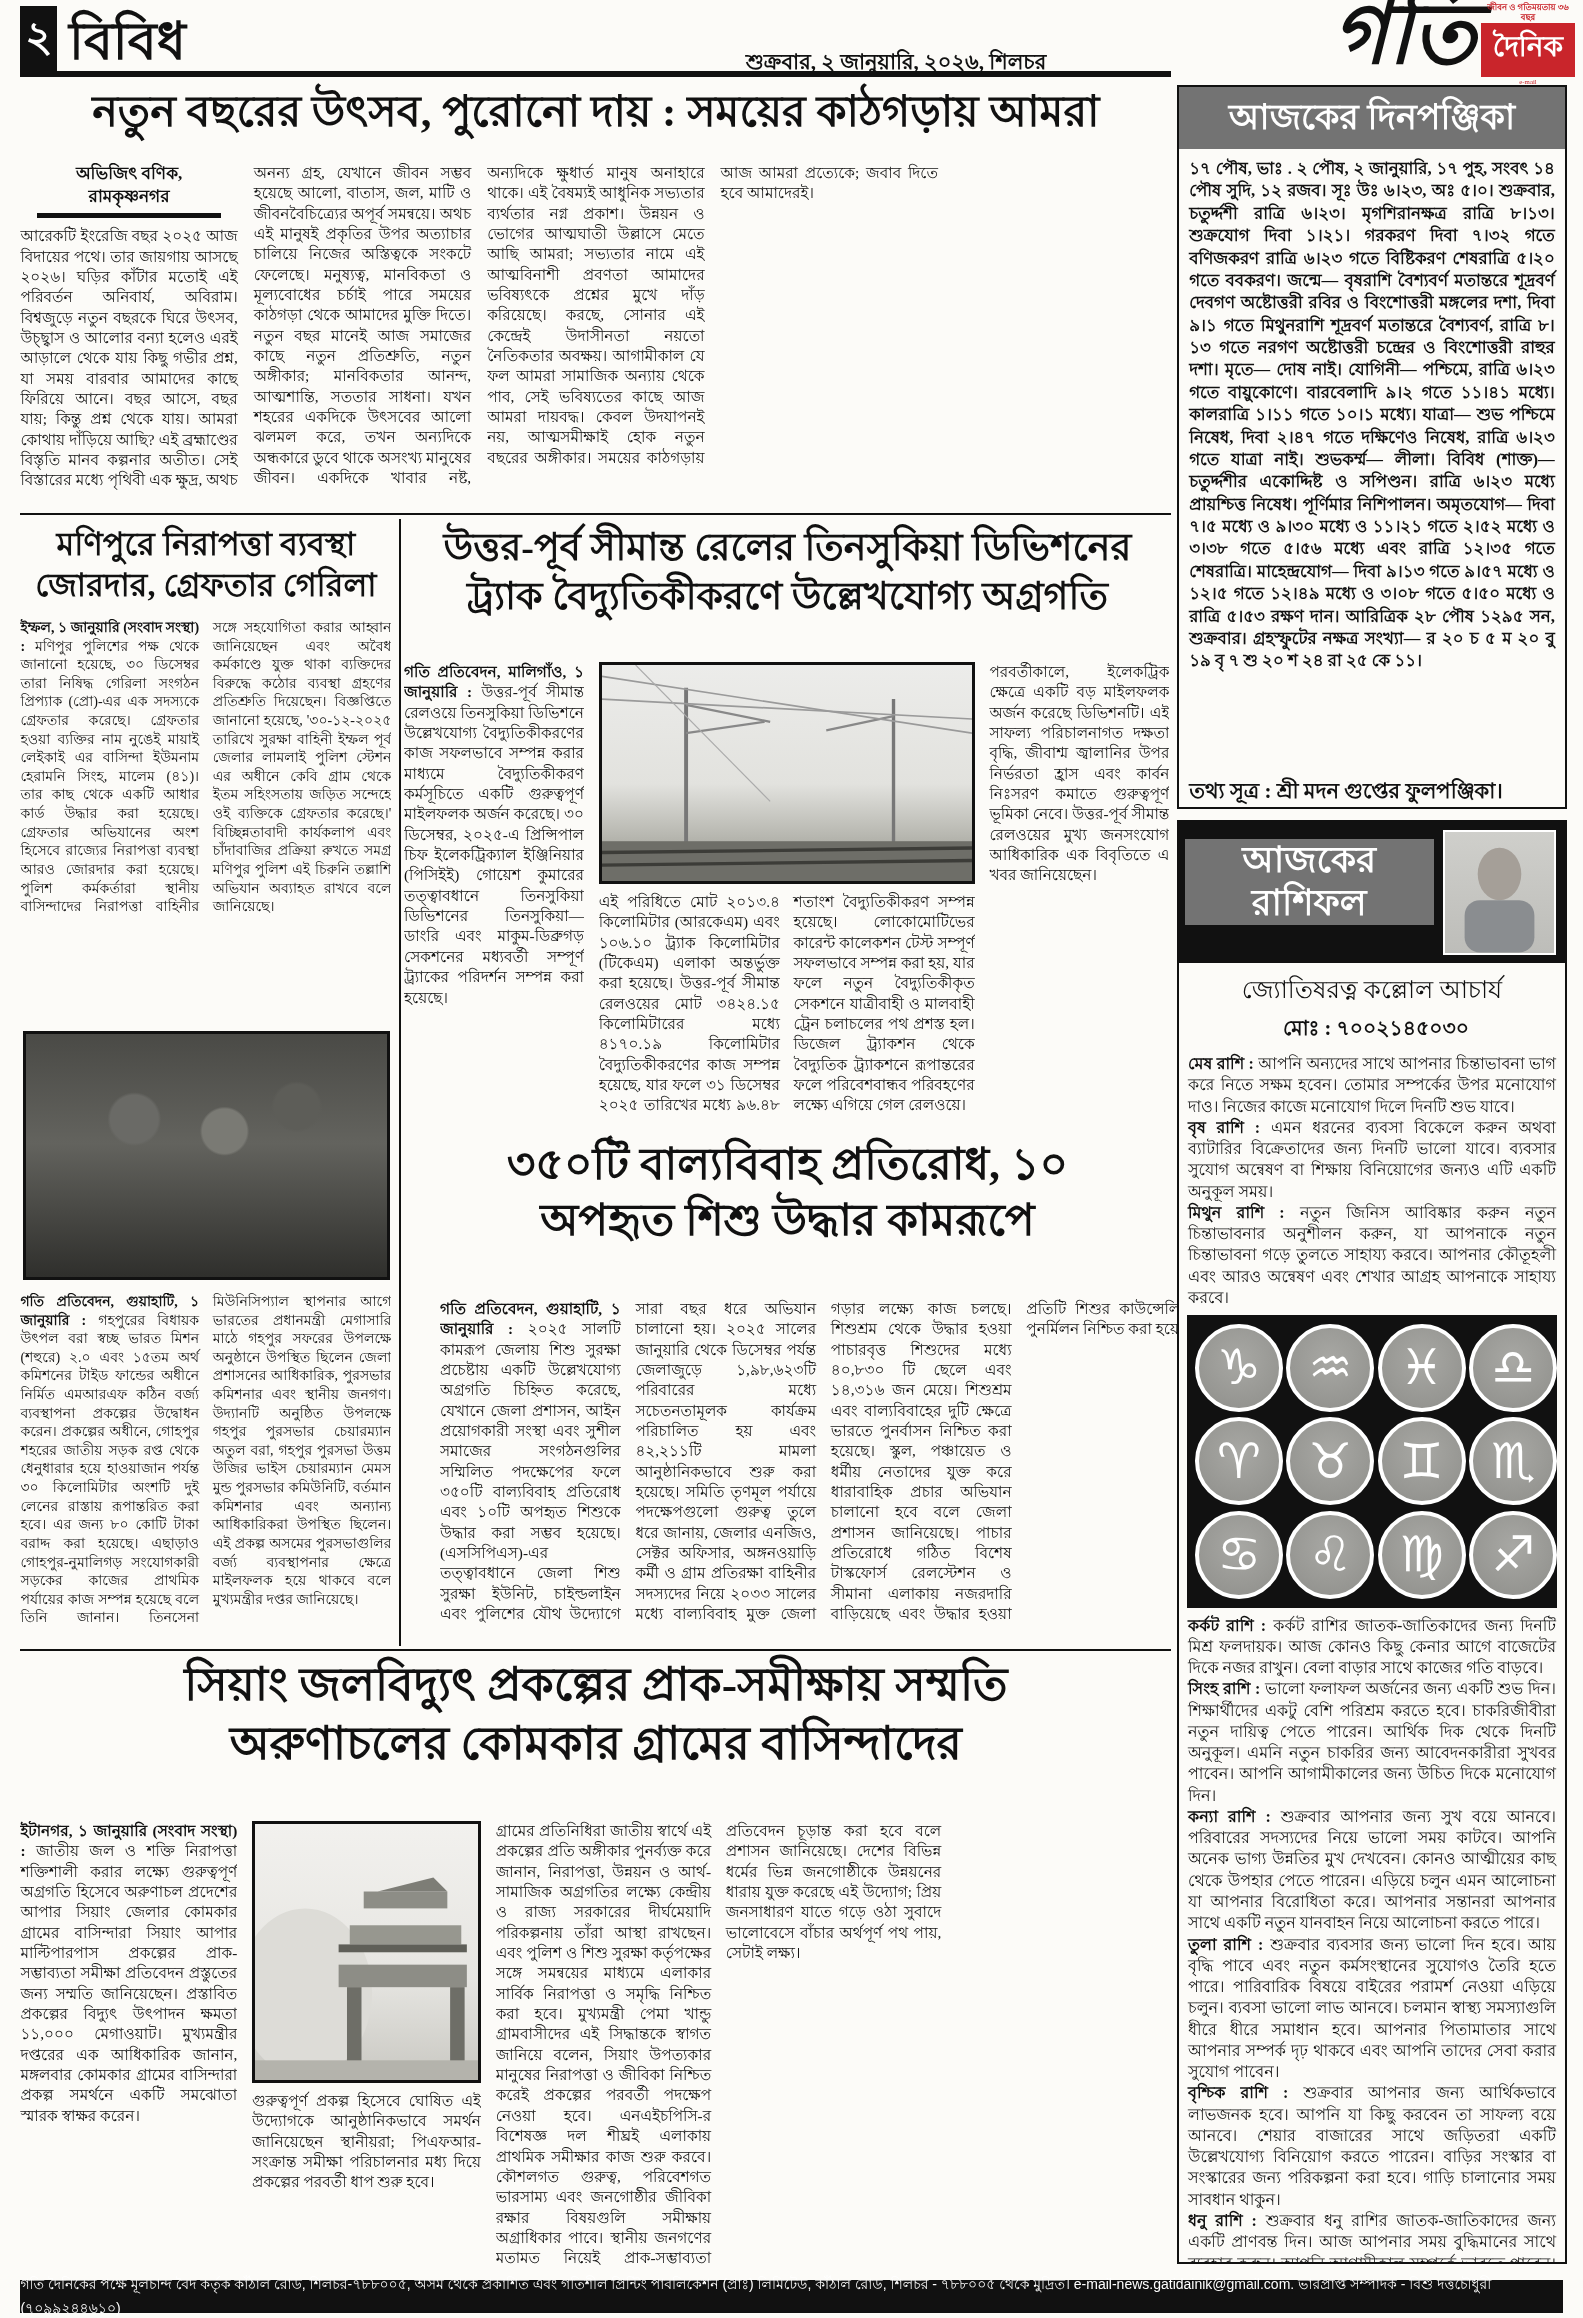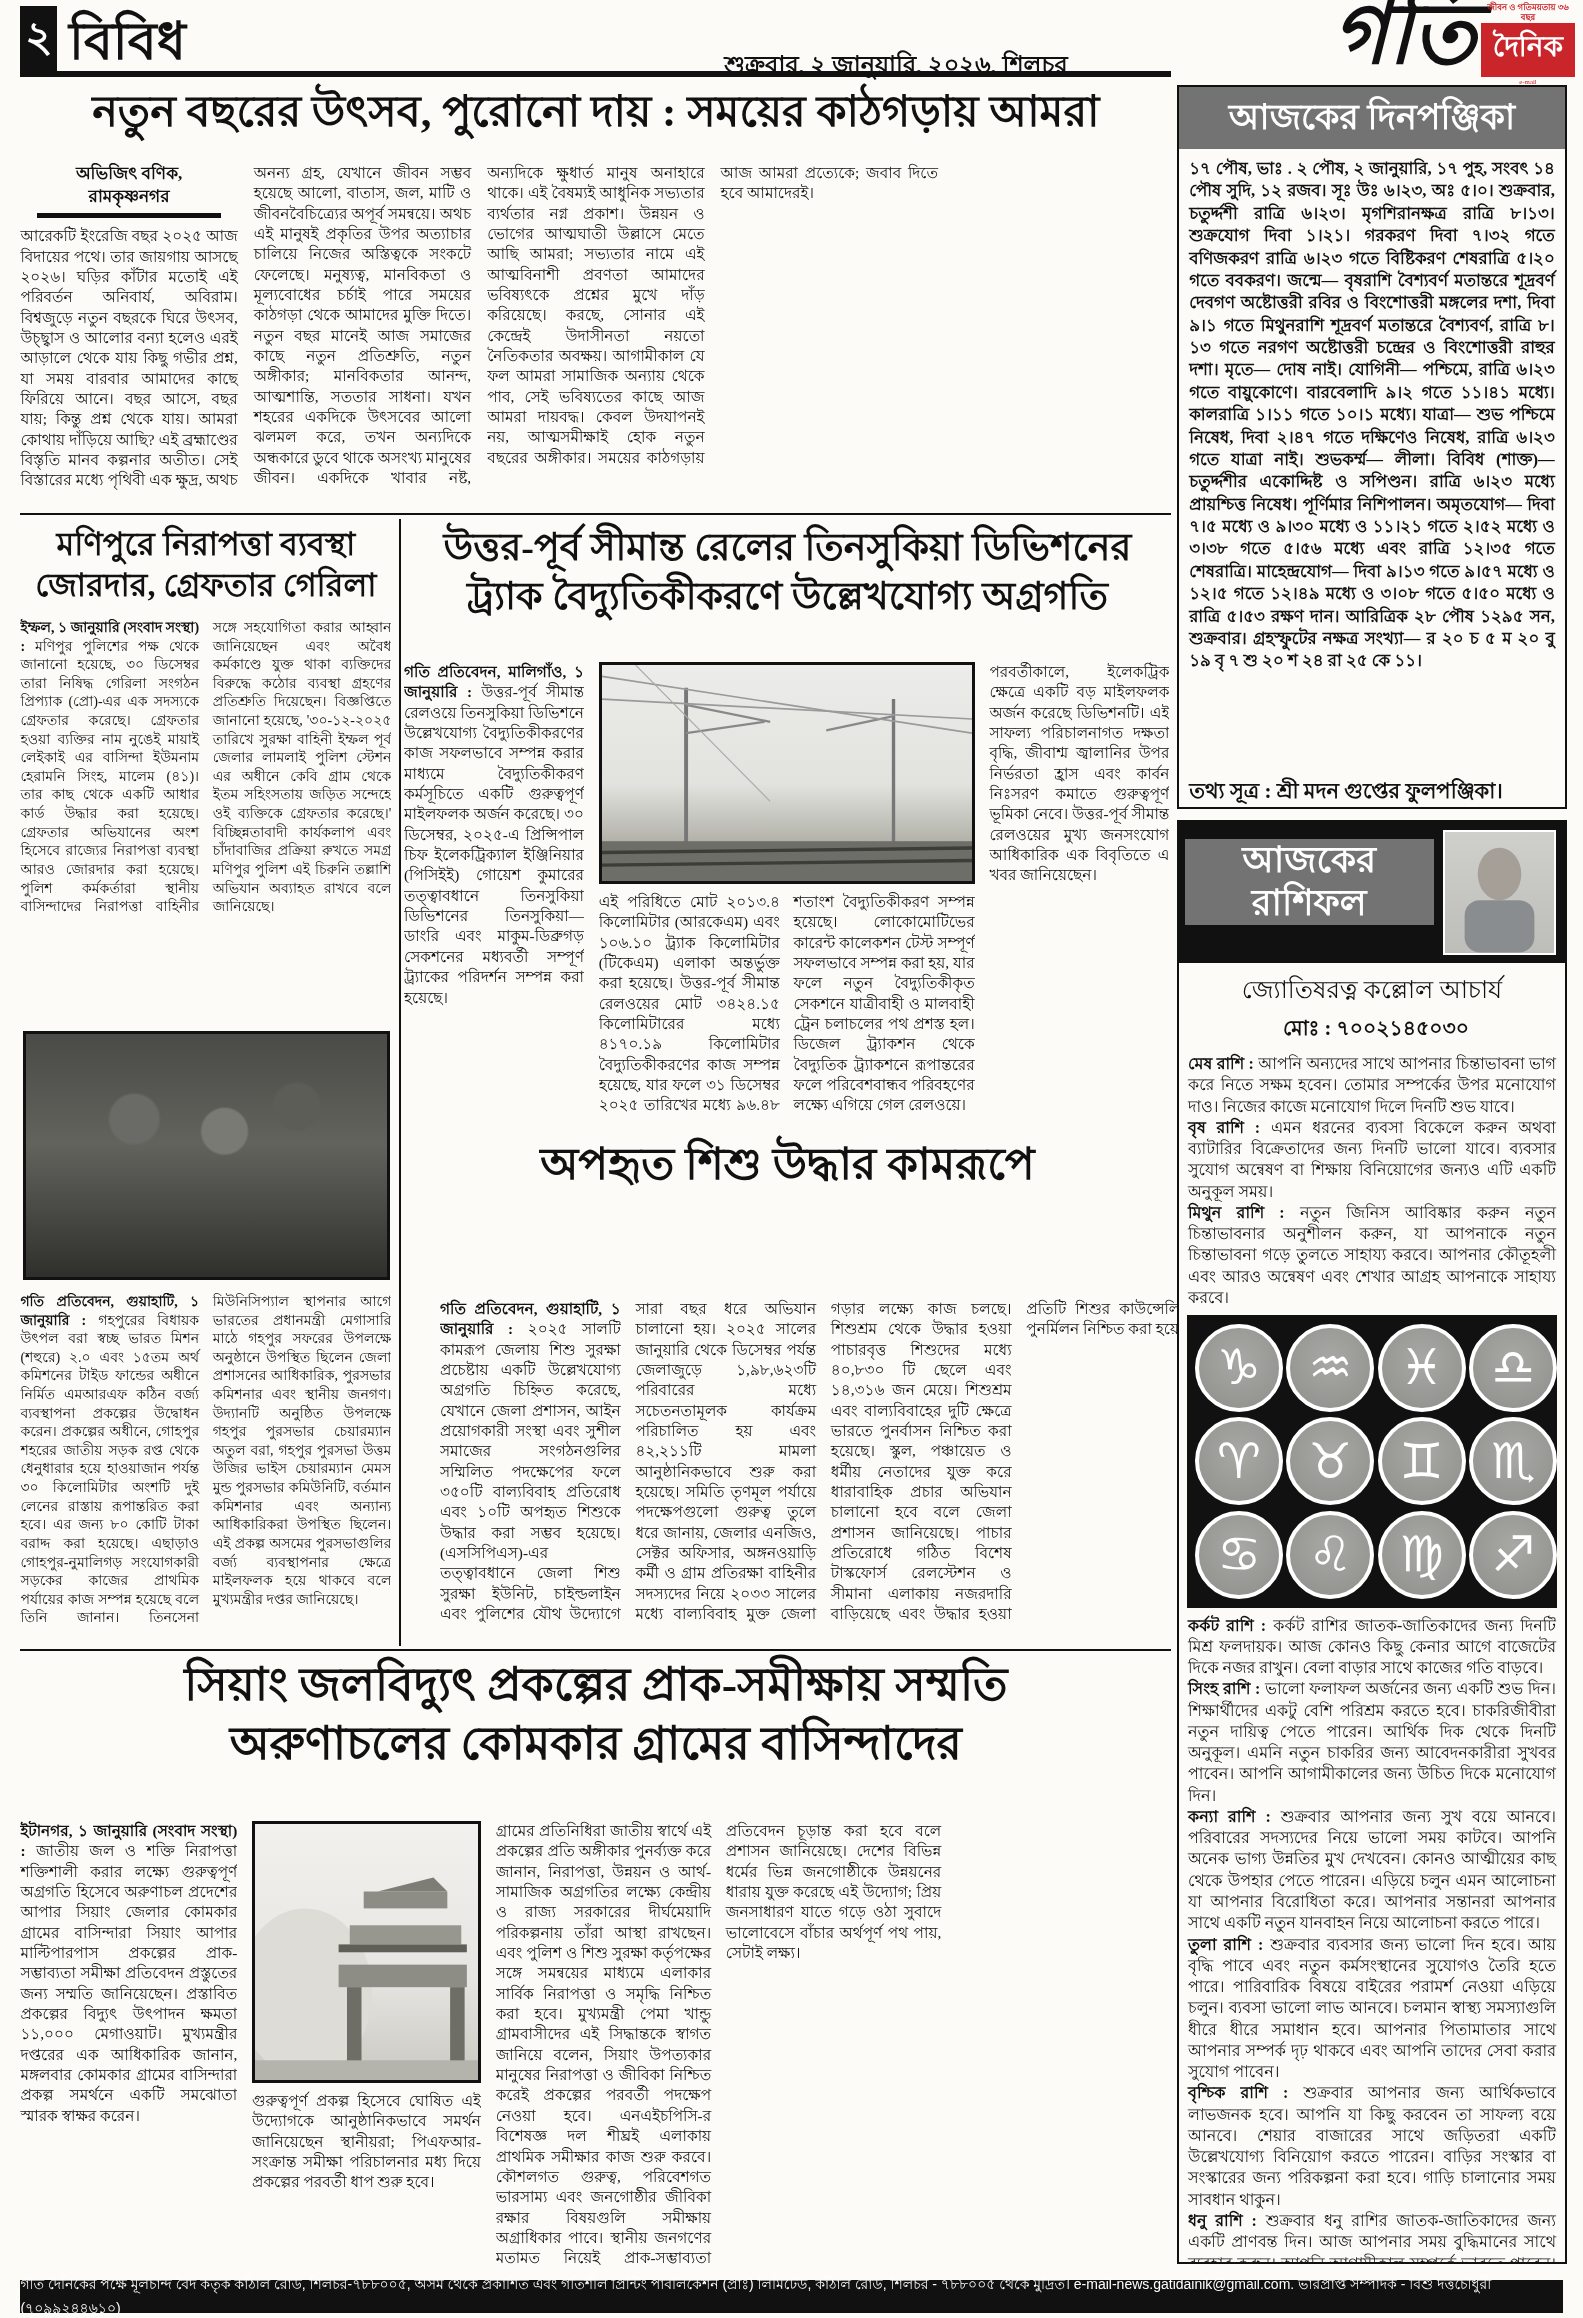--- a/index.html
+++ b/index.html
@@ -6,21 +6,21 @@
   .page{position:relative;width:1584px;height:2319px;background:#fcfbf8;color:#111;
         font-family:"Liberation Serif","DejaVu Serif",serif;overflow:hidden;}
   .abs{position:absolute;}
   .center{text-align:center;}
   .just{text-align:justify;}
   
   .pagenum{left:20.4px;top:5.7px;width:37px;height:67px;background:#111;color:#fff;
            font-size:42px;font-weight:bold;display:flex;align-items:center;justify-content:center;}
   .section{left:69px;top:1.1px;font-size:52px;font-weight:bold;}
   .hrule{left:20.4px;top:71px;width:1151px;height:5.7px;background:#111;}
-  .dateline{left:669px;top:46px;width:454px;font-size:24px;font-weight:bold;text-align:center;}
+  .dateline{left:669px;top:46px;width:454px;font-size:21px;font-weight:bold;text-align:center;}
   .masthead{left:1332px;top:0px;width:244px;height:79px;}
   .mast-main{position:absolute;left:0;top:-8px;font-size:85px;font-weight:bold;font-style:italic;line-height:1;}
   .mast-stack{position:absolute;left:149px;top:3.4px;width:94px;text-align:center;}
   .mast-tag{color:#c9252b;font-size:8.5px;font-weight:bold;line-height:1.1;}
   .mast-box{margin-top:1.1px;background:#c9252b;color:#fff;font-size:28px;font-weight:bold;padding:2.3px 1.1px 4.5px;}
   .mast-mail{color:#c9252b;font-size:6.8px;line-height:1.2;margin-top:1.1px;}
   
   .hl{font-weight:bold;line-height:1.28;}
   .byline{font-weight:bold;font-size:17px;text-align:center;border-bottom:5.7px solid #111;
           padding-bottom:5px;margin:0 17px 8px;break-inside:avoid;}
@@ -124,20 +124,21 @@
           <line x1="0" y1="330" x2="660" y2="322" stroke="#3c3c38" stroke-width="6"></line>
           <line x1="0" y1="352" x2="660" y2="344" stroke="#3c3c38" stroke-width="6"></line>
         </svg>
       </div>
       <div class="body-txt just cols2 clip" style="width:376px;height:227px;margin-top:8px;">এই পরিধিতে মোট ২০১৩.৪ কিলোমিটার (আরকেএম) এবং ১০৬.১০ ট্র্যাক কিলোমিটার (টিকেএম) এলাকা অন্তর্ভুক্ত করা হয়েছে। উত্তর-পূর্ব সীমান্ত রেলওয়ের মোট ৩৪২৪.১৫ কিলোমিটারের মধ্যে ৪১৭০.১৯ কিলোমিটার বৈদ্যুতিকীকরণের কাজ সম্পন্ন হয়েছে, যার ফলে ৩১ ডিসেম্বর ২০২৫ তারিখের মধ্যে ৯৬.৪৮ শতাংশ বৈদ্যুতিকীকরণ সম্পন্ন হয়েছে। লোকোমোটিভের কারেন্ট কালেকশন টেস্ট সম্পূর্ণ সফলভাবে সম্পন্ন করা হয়, যার ফলে নতুন বৈদ্যুতিকীকৃত সেকশনে যাত্রীবাহী ও মালবাহী ট্রেন চলাচলের পথ প্রশস্ত হল। ডিজেল ট্র্যাকশন থেকে বৈদ্যুতিক ট্র্যাকশনে রূপান্তরের ফলে পরিবেশবান্ধব পরিবহণের লক্ষ্যে এগিয়ে গেল রেলওয়ে।</div>
     </div>
     <div class="body-txt just clip" style="width:180px;height:462px;">পরবর্তীকালে, ইলেকট্রিক ক্ষেত্রে একটি বড় মাইলফলক অর্জন করেছে ডিভিশনটি। এই সাফল্য পরিচালনাগত দক্ষতা বৃদ্ধি, জীবাশ্ম জ্বালানির উপর নির্ভরতা হ্রাস এবং কার্বন নিঃসরণ কমাতে গুরুত্বপূর্ণ ভূমিকা নেবে। উত্তর-পূর্ব সীমান্ত রেলওয়ের মুখ্য জনসংযোগ আধিকারিক এক বিবৃতিতে এ খবর জানিয়েছেন।</div>
   </div>
 
   <div class="abs hl center" style="left:404px;top:1137px;width:767px;font-size:44px;">
+    <div>৩৫০টি বাল্যবিবাহ প্রতিরোধ, ১০</div>
     <div>অপহৃত শিশু উদ্ধার কামরূপে</div>
   </div>
   <div class="abs body-txt just cols4 clip" style="left:404px;top:1299px;width:767px;height:345px;">
     <b class="lead">গতি প্রতিবেদন, গুয়াহাটি, ১ জানুয়ারি :</b>
     <span>২০২৫ সালটি কামরূপ জেলায় শিশু সুরক্ষা প্রচেষ্টায় একটি উল্লেখযোগ্য অগ্রগতি চিহ্নিত করেছে, যেখানে জেলা প্রশাসন, আইন প্রয়োগকারী সংস্থা এবং সুশীল সমাজের সংগঠনগুলির সম্মিলিত পদক্ষেপের ফলে ৩৫০টি বাল্যবিবাহ প্রতিরোধ এবং ১০টি অপহৃত শিশুকে উদ্ধার করা সম্ভব হয়েছে। (এসসিপিএস)-এর তত্ত্বাবধানে জেলা শিশু সুরক্ষা ইউনিট, চাইল্ডলাইন এবং পুলিশের যৌথ উদ্যোগে সারা বছর ধরে অভিযান চালানো হয়। ২০২৫ সালের জানুয়ারি থেকে ডিসেম্বর পর্যন্ত জেলাজুড়ে ১,৯৮,৬২৩টি পরিবারের মধ্যে সচেতনতামূলক কার্যক্রম পরিচালিত হয় এবং ৪২,২১১টি মামলা আনুষ্ঠানিকভাবে শুরু করা হয়েছে। সমিতি তৃণমূল পর্যায়ে পদক্ষেপগুলো গুরুত্ব তুলে ধরে জানায়, জেলার এনজিও, সেক্টর অফিসার, অঙ্গনওয়াড়ি কর্মী ও গ্রাম প্রতিরক্ষা বাহিনীর সদস্যদের নিয়ে ২০৩৩ সালের মধ্যে বাল্যবিবাহ মুক্ত জেলা গড়ার লক্ষ্যে কাজ চলছে। শিশুশ্রম থেকে উদ্ধার হওয়া পাচারবৃত্ত শিশুদের মধ্যে ৪০,৮৩০ টি ছেলে এবং ১৪,৩১৬ জন মেয়ে। শিশুশ্রম এবং বাল্যবিবাহের দুটি ক্ষেত্রে ভারতে পুনর্বাসন নিশ্চিত করা হয়েছে। স্কুল, পঞ্চায়েত ও ধর্মীয় নেতাদের যুক্ত করে ধারাবাহিক প্রচার অভিযান চালানো হবে বলে জেলা প্রশাসন জানিয়েছে। পাচার প্রতিরোধে গঠিত বিশেষ টাস্কফোর্স রেলস্টেশন ও সীমানা এলাকায় নজরদারি বাড়িয়েছে এবং উদ্ধার হওয়া প্রতিটি শিশুর কাউন্সেলিং ও পুনর্মিলন নিশ্চিত করা হয়েছে।</span>
   </div>
 
   <div class="abs thinrule" style="left:20.4px;top:1649px;width:1151px;"></div>
   <div class="abs hl center" style="left:20.4px;top:1656px;width:1151px;font-size:46px;">
     <div>সিয়াং জলবিদ্যুৎ প্রকল্পের প্রাক-সমীক্ষায় সম্মতি</div>

